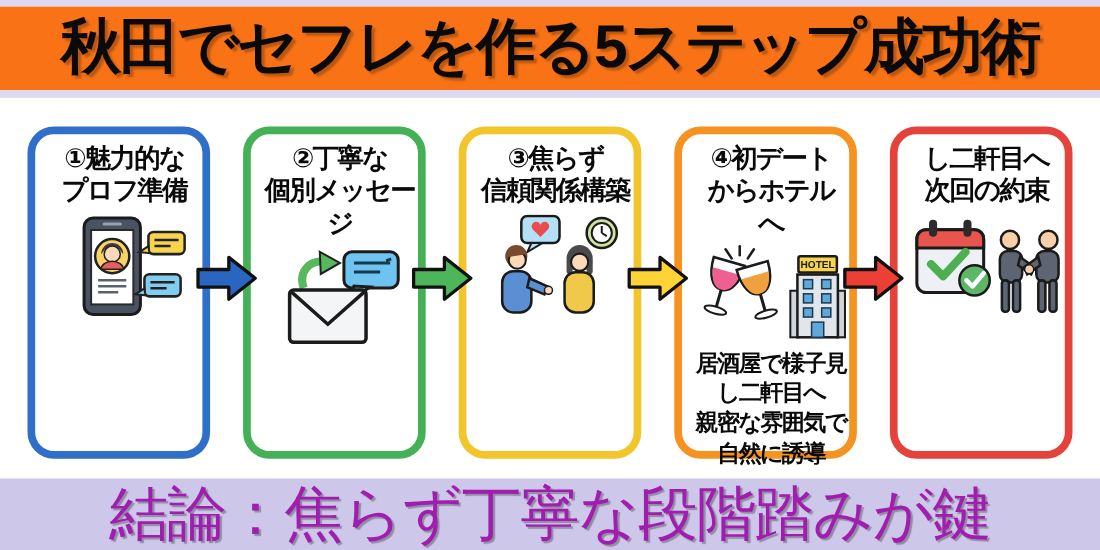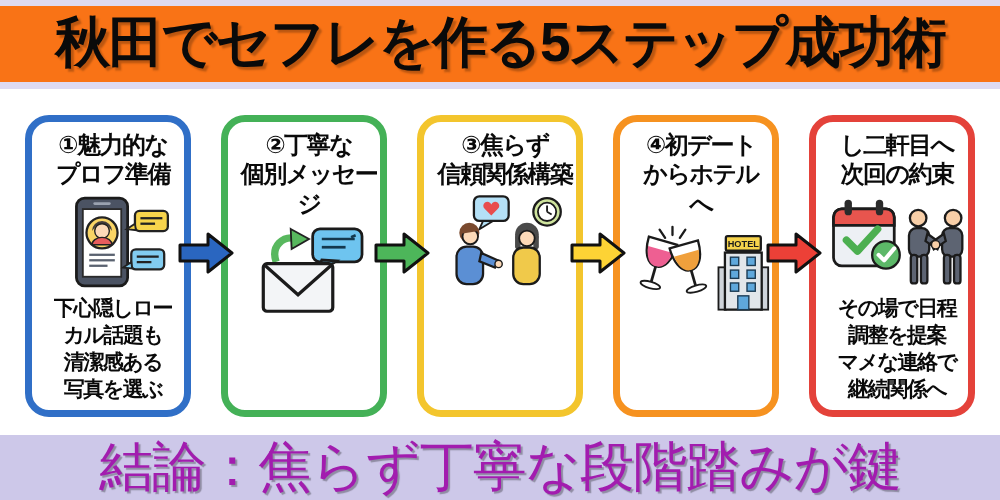--- a/index.html
+++ b/index.html
@@ -100,24 +100,20 @@
         <rect x="94" y="16" width="36" height="22" rx="5" fill="#f7d44c" stroke="#222" stroke-width="2.5"></rect>
         <polygon points="94,30 85,36 95,37" fill="#f7d44c" stroke="#222" stroke-width="2"></polygon>
         <line x1="100" y1="24" x2="124" y2="24" stroke="#222" stroke-width="2.5"></line>
         <line x1="100" y1="30" x2="116" y2="30" stroke="#222" stroke-width="2.5"></line>
         <rect x="90" y="58" width="36" height="22" rx="5" fill="#82ccf0" stroke="#222" stroke-width="2.5"></rect>
         <polygon points="90,72 81,78 91,79" fill="#82ccf0" stroke="#222" stroke-width="2"></polygon>
         <line x1="96" y1="66" x2="120" y2="66" stroke="#222" stroke-width="2.5"></line>
         <line x1="96" y1="72" x2="112" y2="72" stroke="#222" stroke-width="2.5"></line>
       </svg>
     </div>
-    <div class="card-body">下心隠しロー
-カル話題も
-清潔感ある
-写真を選ぶ</div>
   </div>
 
   <div class="flow-arrow arrow-1">
     <svg viewBox="0 0 56 44">
         <polygon class="arrow-shape" points="2,14 30,14 30,3 54,22 30,41 30,30 2,30"></polygon>
       </svg>
   </div>
 
   <div class="step-card card-2">
     <div class="card-title">②丁寧な
@@ -203,20 +199,24 @@
         <text class="hotel-sign-text" x="121" y="24" text-anchor="middle" font-size="10" fill="#1b1b1b">HOTEL</text>
         <rect x="107" y="35" width="9" height="9" fill="#5fa8dc" stroke="#1b3a52" stroke-width="1.5"></rect>
         <rect x="125" y="35" width="9" height="9" fill="#5fa8dc" stroke="#1b3a52" stroke-width="1.5"></rect>
         <rect x="107" y="49" width="9" height="9" fill="#5fa8dc" stroke="#1b3a52" stroke-width="1.5"></rect>
         <rect x="125" y="49" width="9" height="9" fill="#5fa8dc" stroke="#1b3a52" stroke-width="1.5"></rect>
         <rect x="107" y="63" width="9" height="9" fill="#5fa8dc" stroke="#1b3a52" stroke-width="1.5"></rect>
         <rect x="125" y="63" width="9" height="9" fill="#5fa8dc" stroke="#1b3a52" stroke-width="1.5"></rect>
         <rect x="115" y="77" width="12" height="15" fill="#5fa8dc" stroke="#1b3a52" stroke-width="1.5"></rect>
       </svg>
     </div>
+    <div class="card-body">居酒屋で様子見
+し二軒目へ
+親密な雰囲気で
+自然に誘導</div>
   </div>
 
   <div class="flow-arrow arrow-4">
     <svg viewBox="0 0 56 44">
         <polygon class="arrow-shape" points="2,14 30,14 30,3 54,22 30,41 30,30 2,30"></polygon>
       </svg>
   </div>
 
   <div class="step-card card-5">
     <div class="card-title">し二軒目へ
@@ -236,23 +236,19 @@
         <rect x="101" y="64" width="7" height="31" rx="3" fill="#5d6472" stroke="#1b1b1b" stroke-width="2.5"></rect>
         <path d="M108,41 L122,51 L119,58 L106,49 Z" fill="#5d6472" stroke="#1b1b1b" stroke-width="2.5"></path>
         <circle cx="136" cy="24" r="9" fill="#f8cfa8" stroke="#1b1b1b" stroke-width="2.5"></circle>
         <rect x="124" y="35" width="22" height="31" rx="8" fill="#5d6472" stroke="#1b1b1b" stroke-width="2.5"></rect>
         <rect x="126" y="64" width="7" height="31" rx="3" fill="#5d6472" stroke="#1b1b1b" stroke-width="2.5"></rect>
         <rect x="137" y="64" width="7" height="31" rx="3" fill="#5d6472" stroke="#1b1b1b" stroke-width="2.5"></rect>
         <path d="M126,41 L112,51 L115,58 L128,49 Z" fill="#5d6472" stroke="#1b1b1b" stroke-width="2.5"></path>
         <circle cx="117" cy="53" r="4.5" fill="#f8cfa8" stroke="#1b1b1b" stroke-width="1.5"></circle>
       </svg>
     </div>
-    <div class="card-body">その場で日程
-調整を提案
-マメな連絡で
-継続関係へ</div>
   </div>
 
 </div>
 
 <div class="footer">
   <div class="footer-text">結論：焦らず丁寧な段階踏みが鍵</div>
 </div>
 
 </body></html>

